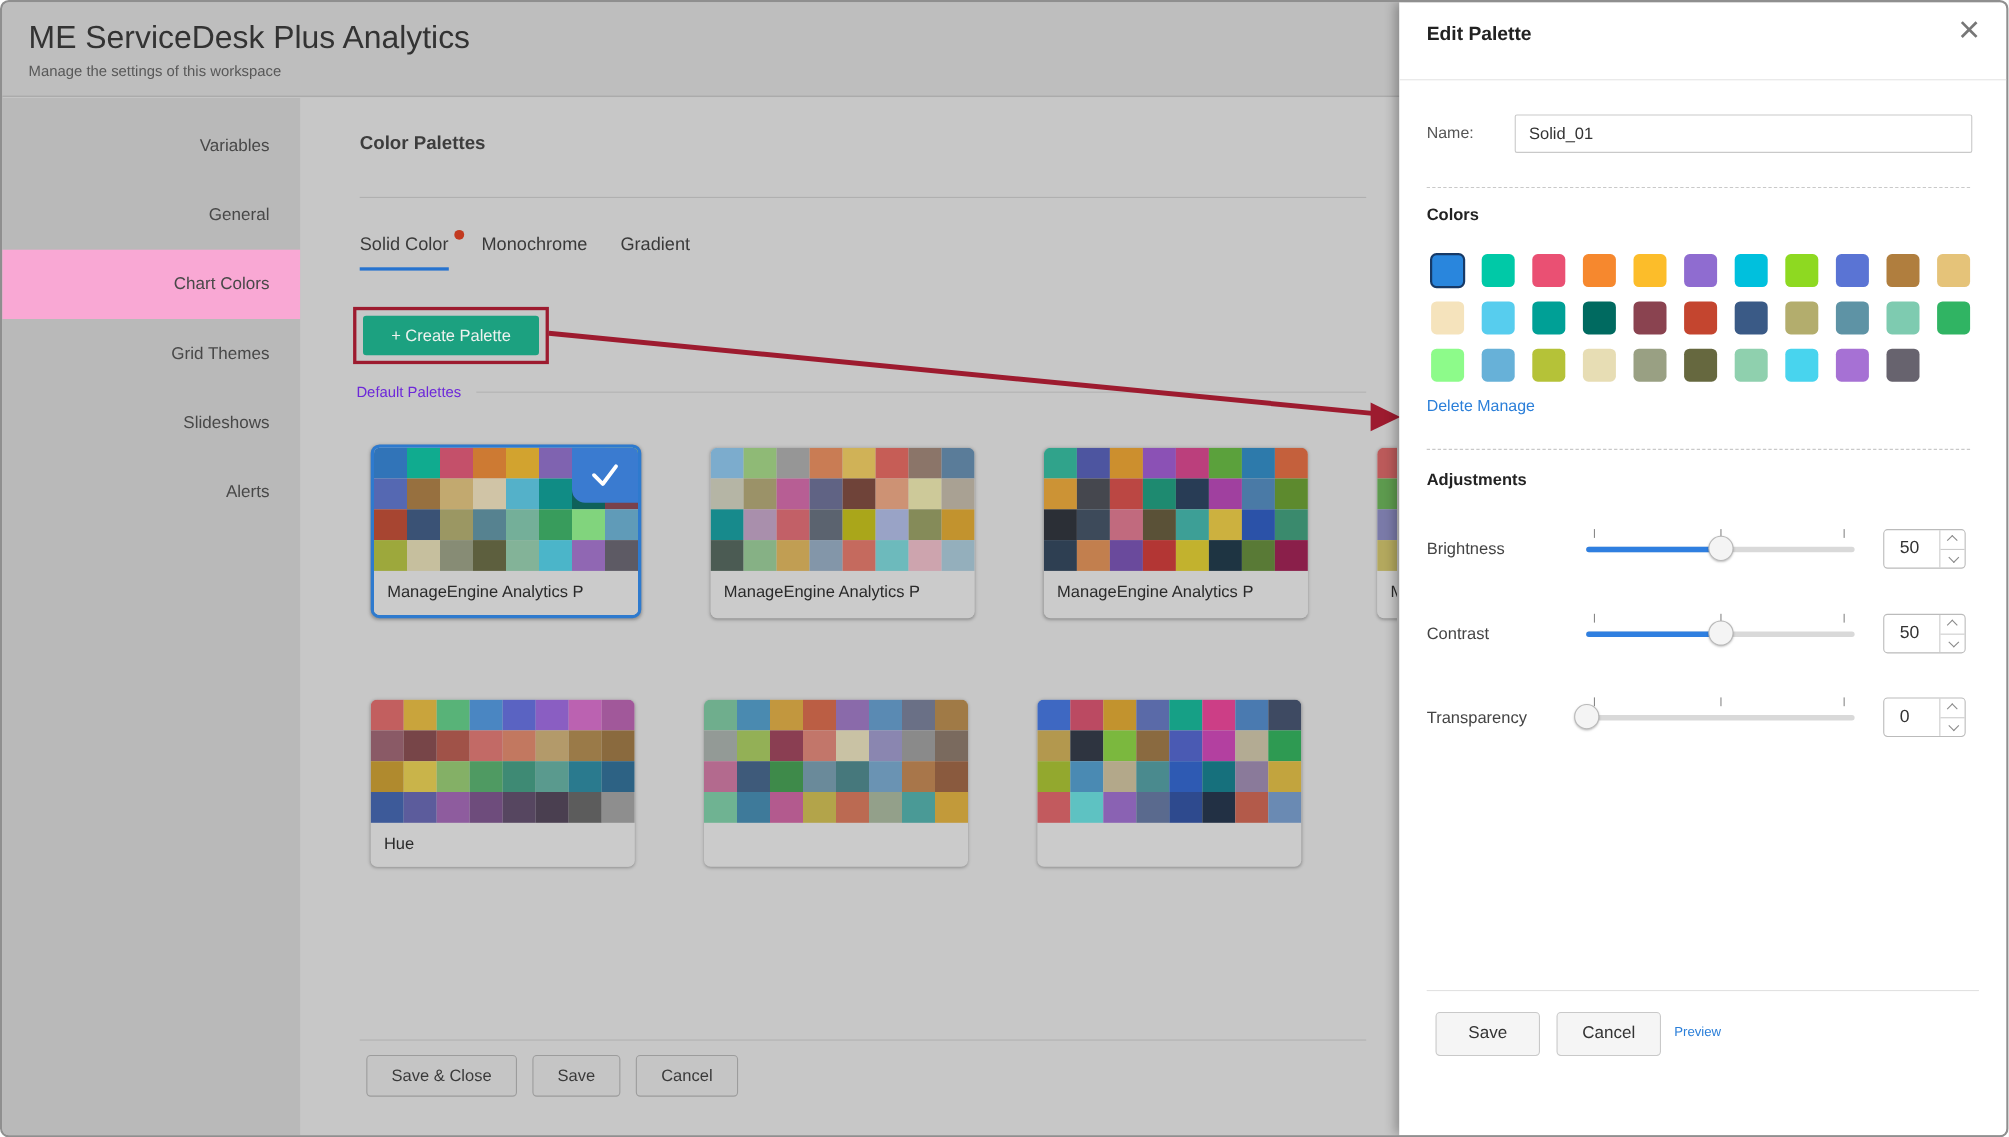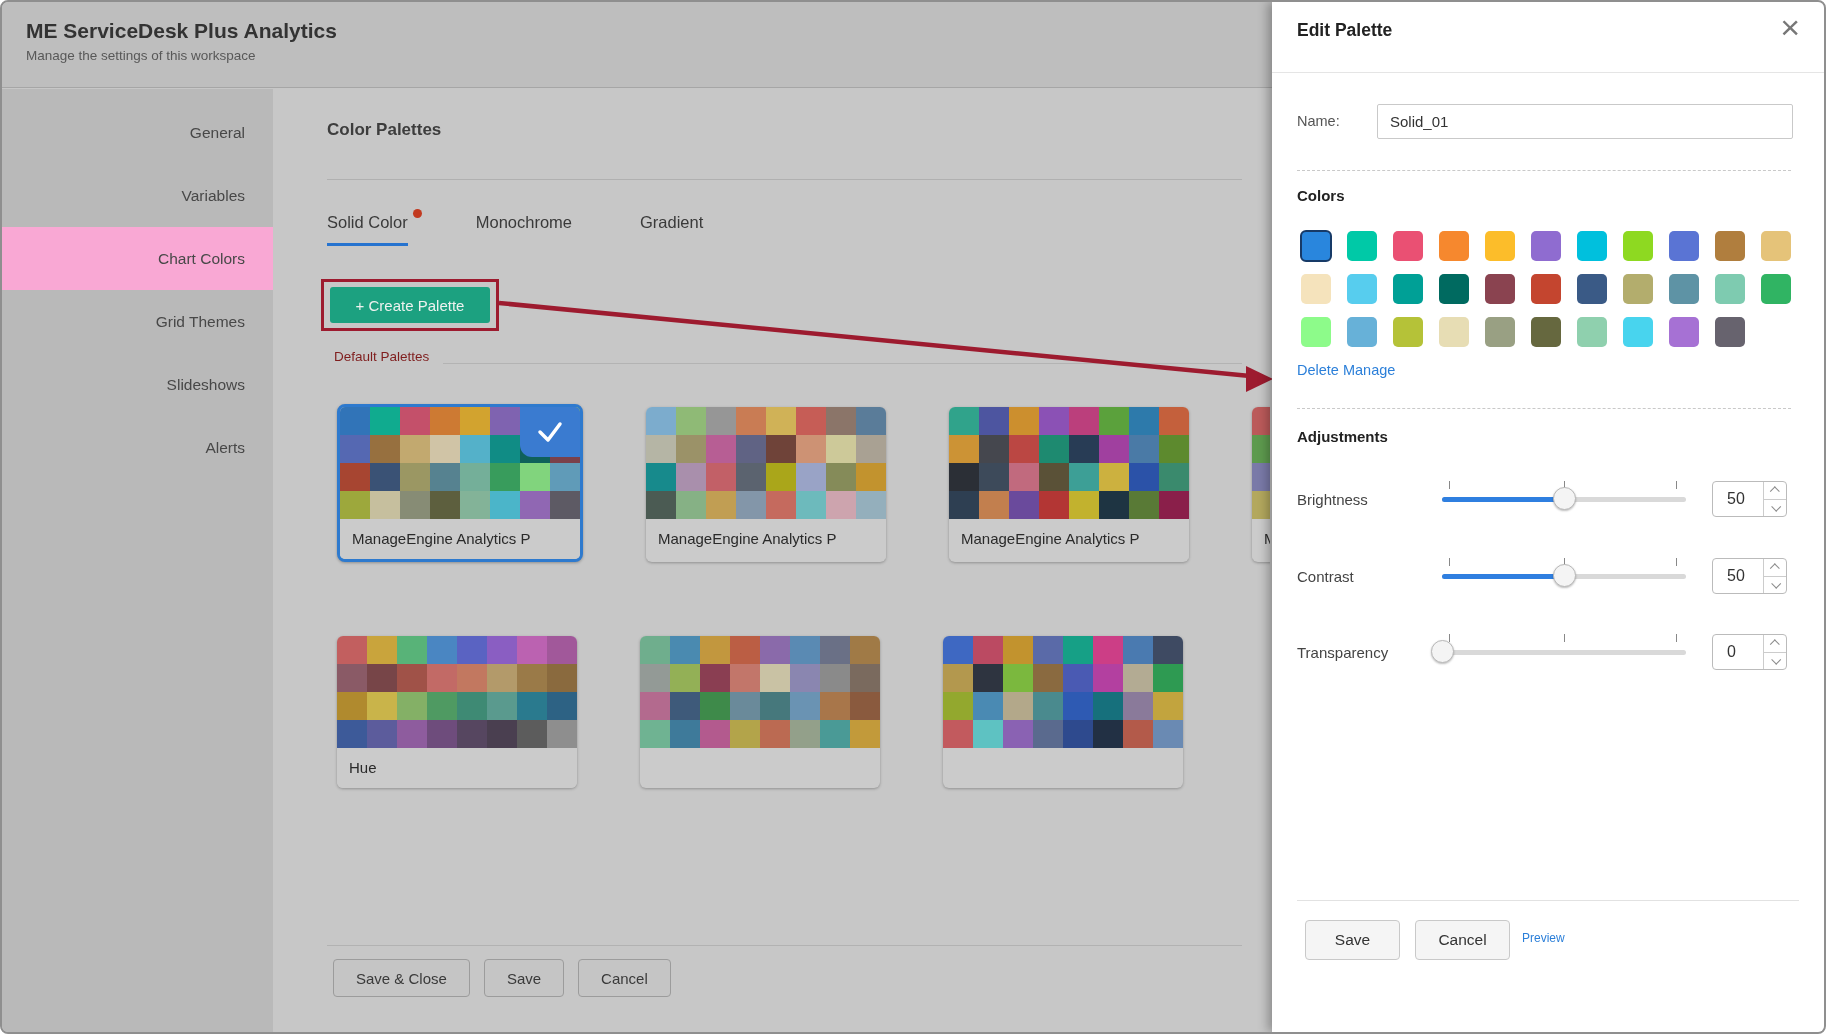--- a/index.html
+++ b/index.html
@@ -1,38 +1,38 @@
 <!DOCTYPE html>
 <html><head>
 <meta charset="utf-8">
 <style>
   html,body{margin:0;padding:0;background:#fff;font-family:"Liberation Sans","DejaVu Sans",sans-serif;}
   .shot{position:relative;width:1826px;height:1034px;box-sizing:border-box;border:2px solid #8f8f8f;border-radius:8px;overflow:hidden;background:#c7c7c7;}
 
   
   .hdr{position:absolute;left:0;top:0;width:1272px;height:86px;background:#bebebe;border-bottom:1px solid #a6a6a6;box-sizing:border-box;padding:17px 0 0 24px;z-index:1;}
-  .hdr-title{font-size:21px;font-weight:bold;color:#333;}
+  .hdr-title{font-size:29px;font-weight:normal;color:#333;}
   .hdr-sub{font-size:13.5px;color:#585858;margin-top:5px;}
 
   
   .sidebar{position:absolute;left:0;top:87px;width:271px;bottom:0;background:#b9b9b9;padding-top:12px;box-sizing:border-box;z-index:1;}
   .side-item{height:63px;line-height:63px;text-align:right;padding-right:28px;font-size:15.5px;color:#484848;cursor:pointer;}
   .side-item.active{background:#f9a8d4;}
 
   
   .main{position:absolute;left:271px;top:87px;right:554px;bottom:0;background:#c7c7c7;overflow:hidden;z-index:1;}
   .section-title{position:absolute;left:54px;top:31px;font-size:17px;font-weight:bold;color:#3d3d3d;}
   .title-sep{position:absolute;left:54px;right:28px;top:90px;border-top:1px solid #b0b0b0;}
-  .tabs{position:absolute;left:54px;top:124px;display:flex;gap:68px;text-align:center;}
+  .tabs{position:absolute;left:54px;top:124px;display:flex;gap:30px;text-align:center;}
   .tab{position:relative;font-size:16.5px;color:#3a3a3a;padding-bottom:11px;cursor:pointer;}
   .tab.active{border-bottom:3px solid #2673cf;}
   .tab .dot{position:absolute;top:-4px;right:-14px;width:9px;height:9px;border-radius:50%;background:#c23a20;}
   .create-box{position:absolute;left:48px;top:190px;border:3px solid #9d1b2f;padding:5px 6px;}
   .create-btn{display:block;width:160px;height:36px;background:#1ca180;color:#eef2ef;border:none;border-radius:3px;font-size:15px;font-family:inherit;cursor:pointer;}
-  .dp-row{position:absolute;left:61px;top:260px;right:28px;display:flex;align-items:flex-end;gap:14px;font-size:13.5px;color:#7f1d1d;}
+  .dp-row{position:absolute;left:51px;top:260px;right:28px;display:flex;align-items:center;gap:14px;font-size:13.5px;color:#6d28d9;}
   .dp-line{flex:1;border-top:1px solid #b3b3b3;}
 
   .cards-row{position:absolute;left:64px;display:flex;gap:63px;}
   .row1{top:318px;}
   .row2{top:547px;}
   .palette-card{width:240px;border-radius:6px;overflow:hidden;box-shadow:0 1px 3px rgba(0,0,0,.28);cursor:pointer;background:#cbcbcb;flex:none;}
   .palette-card.selected{border:3px solid #2e7ace;border-radius:8px;margin-top:-3px;position:relative;}
   .swatches{display:grid;grid-template-columns:repeat(8,30px);grid-auto-rows:28px;}
   .palette-card.clipped .swatches{grid-template-columns:30px;}
   .sw{width:30px;height:28px;}
@@ -87,22 +87,22 @@
 <body>
 
 <div class="shot">
 
   <header class="hdr">
     <div class="hdr-title">ME ServiceDesk Plus Analytics</div>
     <div class="hdr-sub">Manage the settings of this workspace</div>
   </header>
 
   <nav class="sidebar" id="sidebar">
+      <div class="side-item">Variables</div>
       <div class="side-item">General</div>
-      <div class="side-item">Variables</div>
       <div class="side-item active">Chart Colors</div>
       <div class="side-item">Grid Themes</div>
       <div class="side-item">Slideshows</div>
       <div class="side-item">Alerts</div>
     </nav>
 
   <main class="main">
     <div class="section-title">Color Palettes</div>
     <div class="title-sep"></div>
     <div class="tabs" id="tabs">

